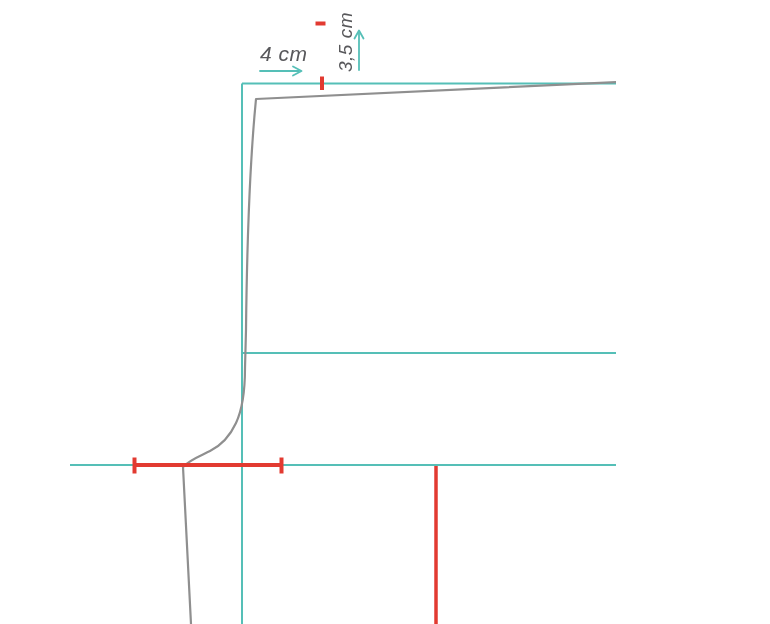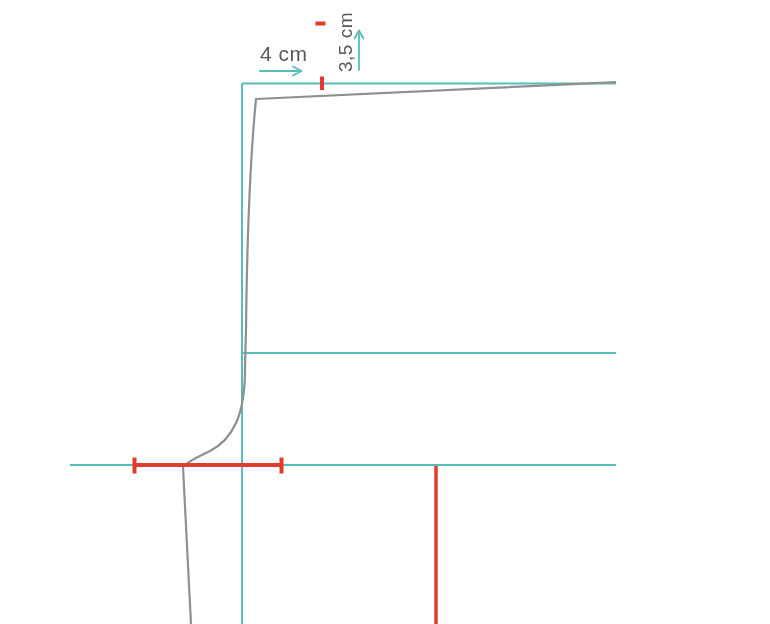--- a/index.html
+++ b/index.html
@@ -7,20 +7,21 @@
     padding: 0;
     background: #ffffff;
   }
   .canvas {
     position: relative;
     width: 616px;
     height: 624px;
     background: var(--color-background, #ffffff);
     font-family: "Liberation Sans", sans-serif;
     overflow: hidden;
+    font-style: italic;
   }
   svg { display: block; }
 
   .construction {
     stroke: var(--color-construction-line, #55bfb7);
     stroke-width: 2;
     fill: none;
   }
   .arrow {
     stroke: var(--color-construction-line, #55bfb7);

